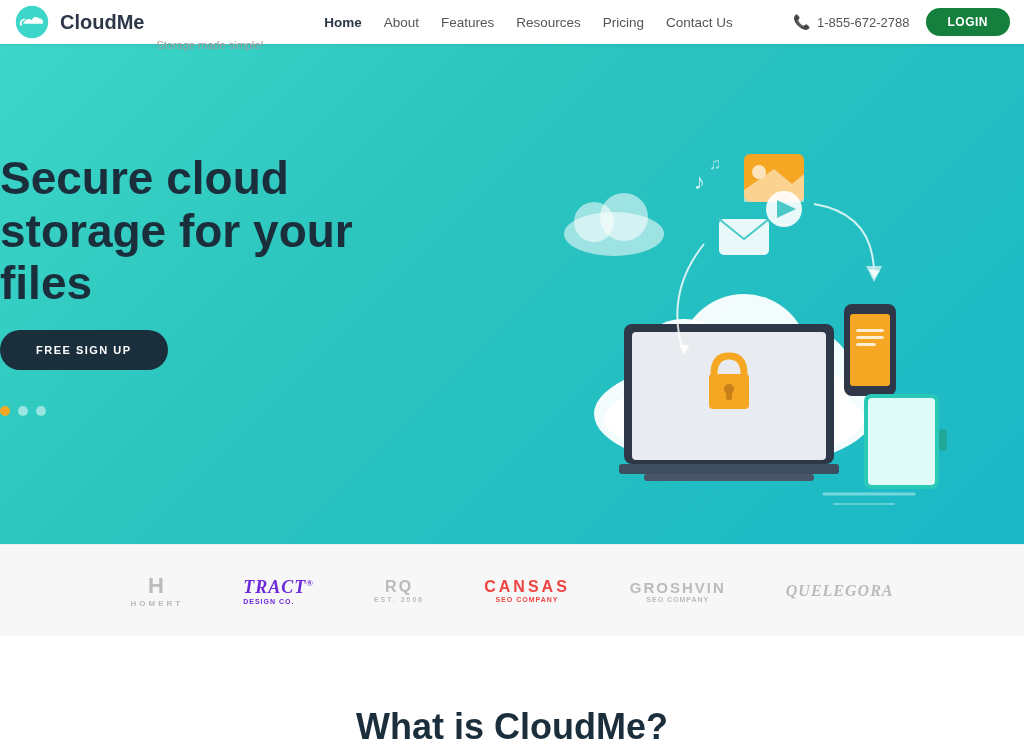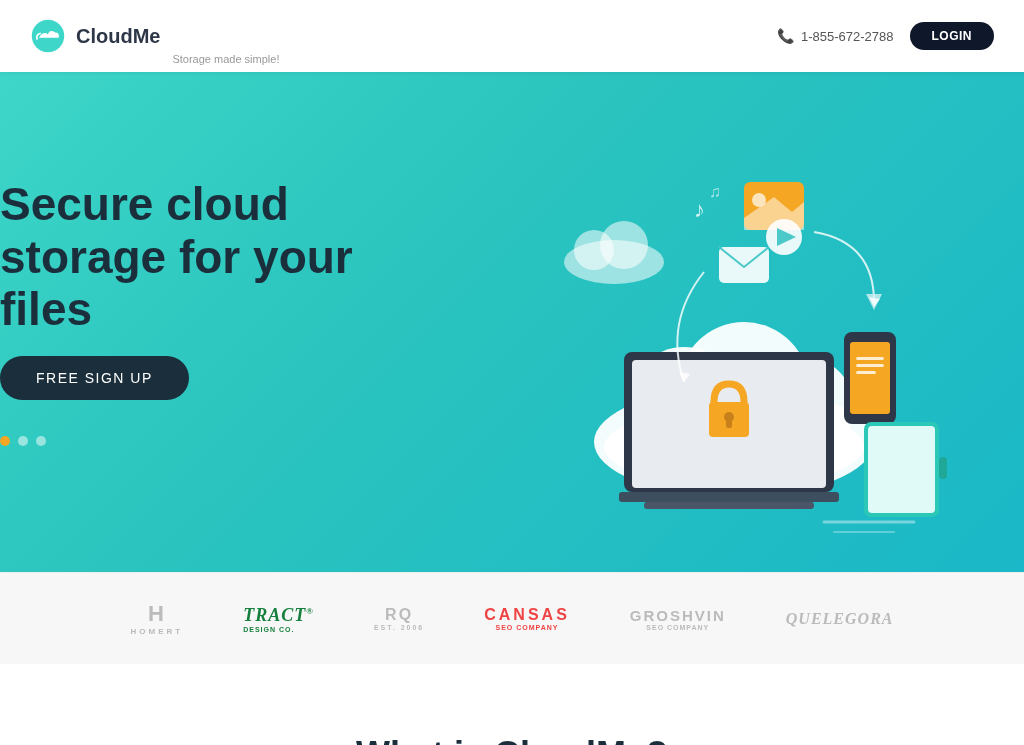--- a/index.html
+++ b/index.html
@@ -3,22 +3,22 @@
   <meta charset="utf-8">
   <style>
     * { margin: 0; padding: 0; box-sizing: border-box; }
     body { font-family: 'Segoe UI', Arial, sans-serif; color: #333; overflow-x: hidden; }
 
     
     .header {
       display: flex;
       align-items: center;
       justify-content: space-between;
-      padding: 0 30px;
-      height: 72px;
+      padding: 0 14px;
+      height: 44px;
       background: #fff;
       box-shadow: 0 1px 4px rgba(0,0,0,0.08);
       position: relative;
       z-index: 10;
     }
     .logo-area {
       display: flex;
       align-items: center;
       gap: 10px;
     }
@@ -62,21 +62,21 @@
       align-items: center;
       gap: 6px;
       font-size: 13px;
       color: #555;
     }
     .phone-icon {
       color: #4bc8c8;
       font-size: 14px;
     }
     .login-btn {
-      background: #0f172a;
+      background: #15803d;
       color: #fff;
       border: none;
       border-radius: 20px;
       padding: 7px 22px;
       font-size: 12px;
       font-weight: 700;
       letter-spacing: 0.5px;
       cursor: pointer;
       text-transform: uppercase;
     }
@@ -108,22 +108,22 @@
       line-height: 1.6;
       margin-bottom: 36px;
       max-width: 280px;
     }
     .signup-btn {
       background: #1a2e3b;
       color: #fff;
       border: none;
       border-radius: 30px;
       padding: 14px 36px;
-      font-size: 14px;
-      font-weight: 400;
+      font-size: 11px;
+      font-weight: 700;
       letter-spacing: 1.5px;
       cursor: pointer;
       text-transform: uppercase;
     }
     .hero-dots {
       display: flex;
       gap: 8px;
       margin-top: 36px;
       align-items: center;
     }
@@ -193,20 +193,28 @@
 
     <svg class="logo-icon" viewBox="0 0 40 40" xmlns="http://www.w3.org/2000/svg">
       <circle cx="20" cy="20" r="18" fill="#3dd6c8"></circle>
       <path d="M10 22 Q14 14 20 18 Q22 12 28 16 Q33 16 32 22 Z" fill="white"></path>
       <path d="M8 24 Q6 18 12 17" stroke="white" stroke-width="2" fill="none"></path>
     </svg>
     <span class="logo-text">CloudMe</span>
     <span class="logo-tagline">Storage made simple!</span>
   </div>
 
+  <nav class="nav">
+    <a class="nav-item active">Home</a>
+    <a class="nav-item">About</a>
+    <a class="nav-item">Features</a>
+    <a class="nav-item">Resources</a>
+    <a class="nav-item">Pricing</a>
+    <a class="nav-item">Contact Us</a>
+  </nav>
 
   <div class="header-right">
     <div class="phone-area">
       <span class="phone-icon">📞</span>
       <span>1-855-672-2788</span>
     </div>
     <button class="login-btn">LOGIN</button>
   </div>
 </header>
 
@@ -284,21 +292,21 @@
       <line x1="310" y1="430" x2="370" y2="430" stroke="rgba(255,255,255,0.3)" stroke-width="2" stroke-linecap="round"></line>
     </svg>
   </div>
 </section>
 
 <div class="logos-strip">
   <div class="partner-logo" style="text-align:center; font-size:18px; font-weight:800; letter-spacing:2px; color:#bbb;">
     <div style="font-size:22px; font-weight:900;">H</div>
     <div style="font-size:8px; letter-spacing:3px;">HOMERT</div>
   </div>
-  <div class="partner-logo" style="font-style:italic; font-size:18px; font-family:Georgia,serif; color:#15803d;">
+  <div class="partner-logo" style="font-style:italic; font-size:18px; font-family:Georgia,serif; color:#6d28d9;">
     tract<span style="font-size:9px; vertical-align:super;">®</span>
     <div style="font-size:7px; font-style:normal; letter-spacing:1px; font-family:Arial;">design co.</div>
   </div>
   <div class="partner-logo" style="text-align:center; color:#bbb;">
     <div style="font-size:16px; font-weight:900; letter-spacing:2px;">RQ</div>
     <div style="font-size:7px; letter-spacing:2px;">EST. 2006</div>
   </div>
   <div class="partner-logo" style="text-align:center; color:#ef4444;">
     <div style="font-size:16px; font-weight:700; letter-spacing:3px;">CANSAS</div>
     <div style="font-size:7px; letter-spacing:1px;">SEO COMPANY</div>

